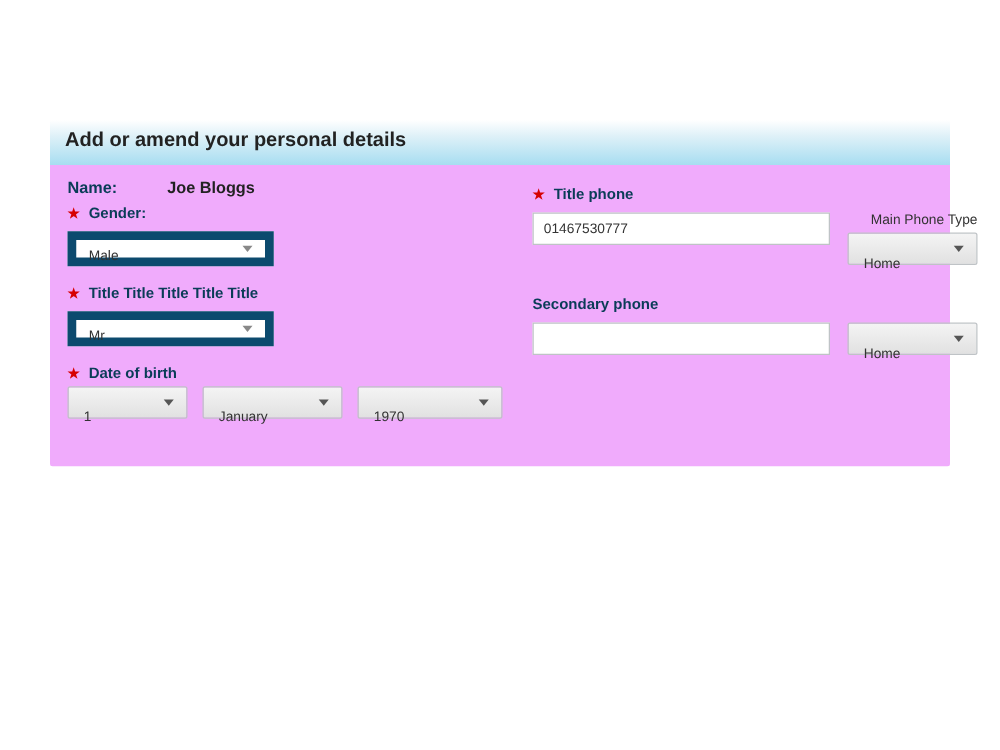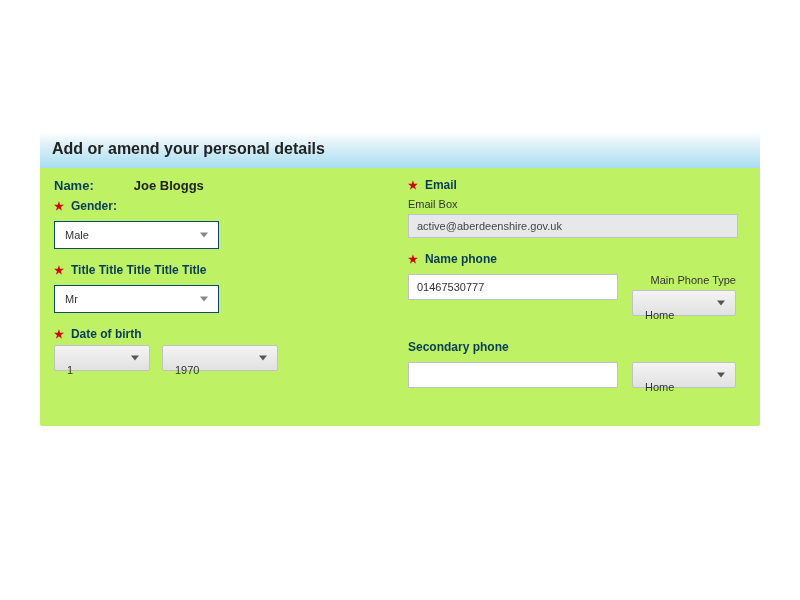--- a/index.html
+++ b/index.html
@@ -9,24 +9,23 @@
     background: #fff;
     width: 800px;
     height: 600px;
     overflow: hidden;
   }
   .panel {
     position: absolute;
     left: 40px;
     top: 96px;
     width: 720px;
-    background: #bef264;
+    background: #f0abfc;
     border-radius: 2px;
     padding-bottom: 20px;
-    margin-top: 36px;
   }
   .panel-header {
     background: linear-gradient(to bottom, #ffffff 0%, #dff1f8 35%, #a7ddf1 100%);
     padding: 8px 12px 10px;
     font-size: 16px;
     font-weight: bold;
     color: #222;
   }
   .panel-body {
     display: flex;
@@ -42,21 +41,21 @@
   .lbl-plain { color: #333; font-size: 11px; }
 
   .row-name { display:flex; align-items:center; gap: 40px; margin-bottom: 6px;}
   .row-name .val { font-weight: bold; font-size: 13px; color:#222; }
 
   .field { margin-top: 6px; margin-bottom: 14px; }
 
   .select-box {
     position: relative;
     background: #fff;
-    border: 1px solid #0c4a6e;
+    border: 7px solid #0c4a6e;
     height: 28px;
     line-height: 26px;
     padding: 0 26px 0 10px;
     font-size: 11px;
     color: #333;
     cursor: pointer;
   }
   .select-box .caret, .grey-select .caret {
     position: absolute;
     right: 10px; top: 50%;
@@ -79,21 +78,21 @@
     height: 26px; line-height: 24px;
     padding: 12px 24px 0 12px;
     font-size: 11px; color:#333; cursor:pointer;
     border-radius: 2px;
   }
   .gs-day   { width: 96px; }
   .gs-month { width: 112px; }
   .gs-year  { width: 116px; }
 
   .text-input {
-    width: 210px;
+    width: 238px;
     height: 26px;
     border: 1px solid #bfc3c6;
     background: #fff;
     padding: 0 8px;
     font-size: 11px;
     color:#333;
   }
   .text-input.readonly {
     background: #e7e8ea;
     color:#444;
@@ -142,45 +141,39 @@
       </div>
 
       <div class="field dob-group">
         <span class="star">★</span>
         <span class="lbl">Date of birth</span>
         <div class="selects">
           <div class="grey-select gs-day">
             <span>1</span>
             <span class="caret"></span>
           </div>
+          <div class="grey-select gs-month">
+            <span>January</span>
+            <span class="caret"></span>
+          </div>
           <div class="grey-select gs-year">
             <span>1970</span>
             <span class="caret"></span>
           </div>
         </div>
       </div>
 
     </div>
 
     <div class="col col-right">
 
-      <div class="field" style="margin-top:0;">
-        <span class="star">★</span>
-        <span class="lbl">Email</span>
-        <div style="height:6px;"></div>
-        <span class="lbl-plain">Email Box</span>
-        <div style="height:4px;"></div>
-        <div class="text-input readonly" style="line-height:22px;">
-          <span>active@aberdeenshire.gov.uk</span>
-        </div>
-      </div>
 
       <div class="field">
         <span class="star">★</span>
-        <span class="lbl">Name phone</span>
+        <span class="lbl">Title phone</span>
         <div style="height:8px;"></div>
         <div class="phone-row">
           <input class="text-input" type="text" value="01467530777" style="">
           <div class="phone-type-col">
             <span class="phone-type-lbl">Main Phone Type</span>
             <div class="grey-select gs-phone">
               <span>Home</span>
               <span class="caret"></span>
             </div>
           </div>

